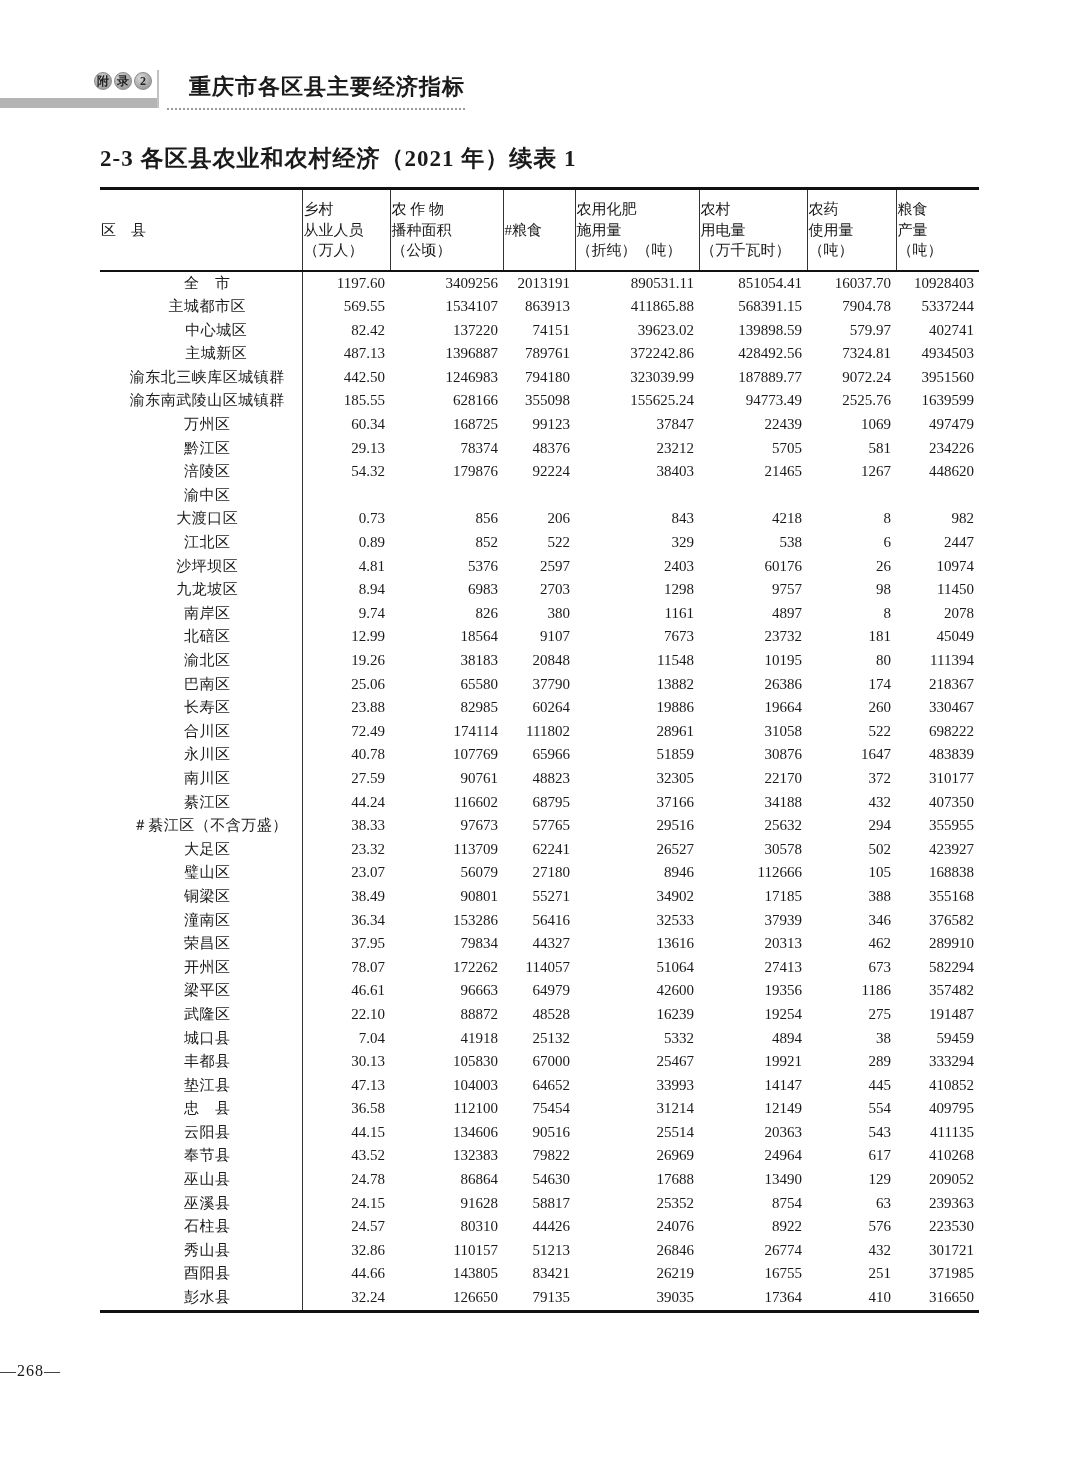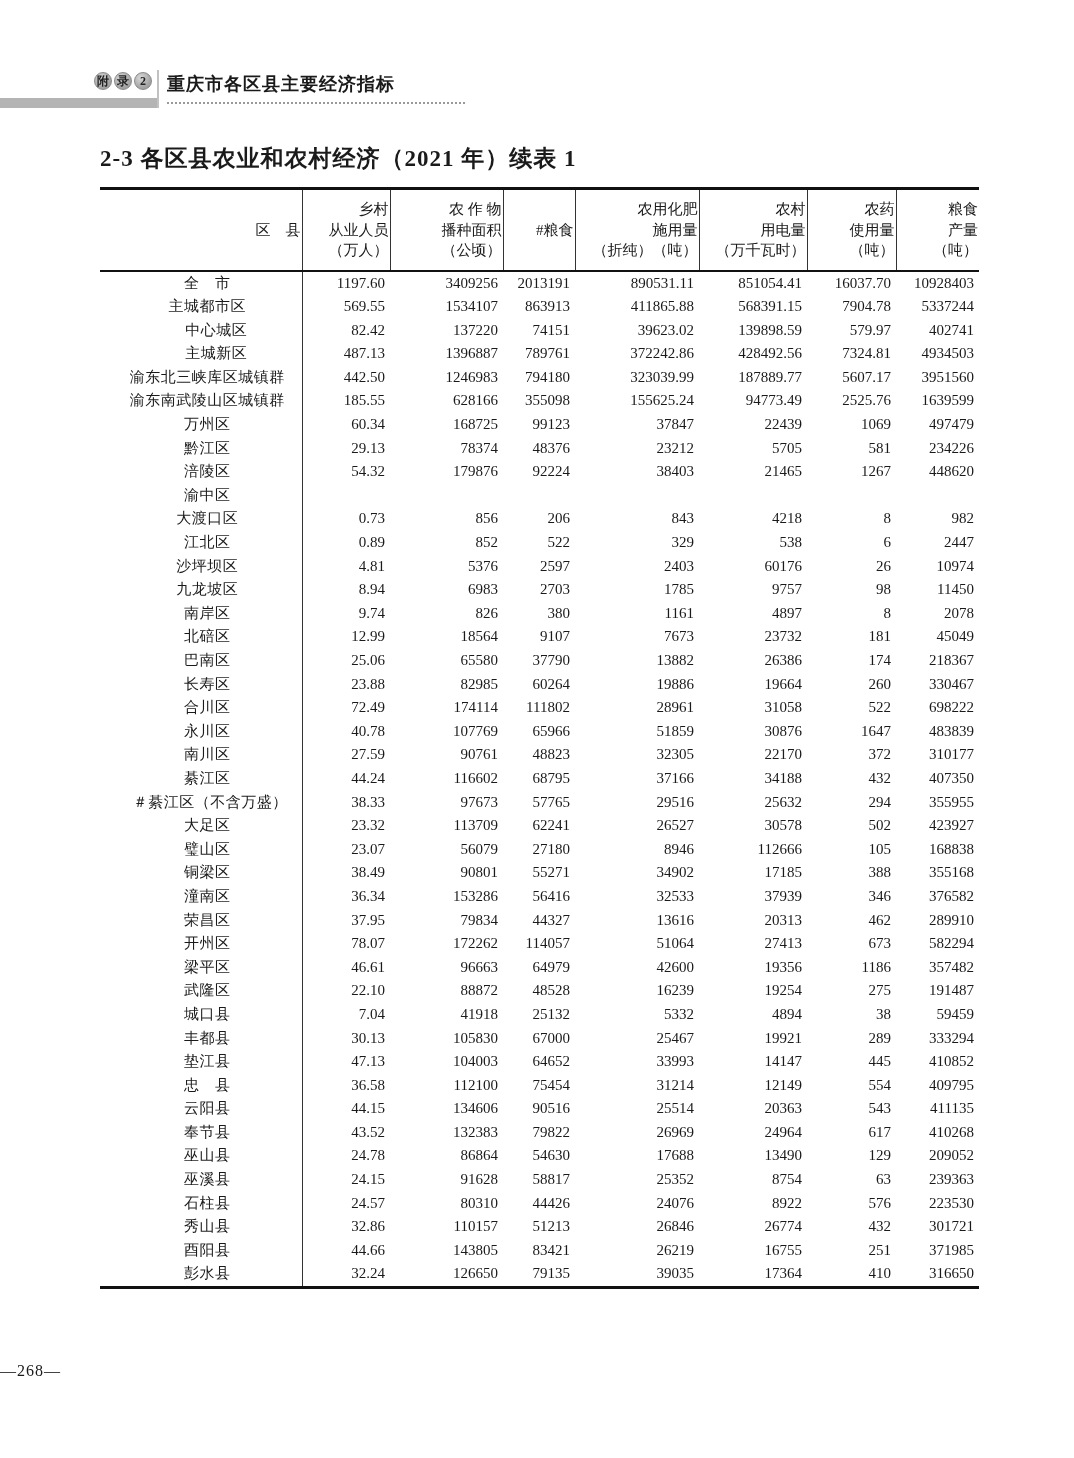--- a/index.html
+++ b/index.html
@@ -32,44 +32,45 @@
     width:18px; height:18px; border-radius:50%;
     background:radial-gradient(circle at 35% 30%, #d9d9d9 0%, #a8a8a8 60%, #8f8f8f 100%);
     border:1px solid #8a8a8a;
     display:flex; align-items:center; justify-content:center;
     font-size:12px; line-height:1; color:#222222;
     font-weight:bold;
   }
   .appendix-title {
     position:absolute; left:167px; top:72px;
     width:298px;
-    font-size:18px; font-weight:bold; letter-spacing:1px;
+    font-size:22px; font-weight:bold; letter-spacing:1px;
     padding-bottom:6px;
     border-bottom:2px dotted #9a9a9a;
     font-family:"Liberation Sans","DejaVu Sans",sans-serif;
+    text-align:right;
   }
   
   .page-title {
     position:absolute; left:100px; top:143px;
     font-size:23px; font-weight:bold; letter-spacing:1px;
   }
   
   table.econ {
     position:absolute; left:100px; top:187px;
     width:879px;
     border-collapse:collapse; table-layout:fixed;
     border-top:3px solid #111111;
     border-bottom:3px solid #111111;
   }
   col.c0{width:202px} col.c1{width:88px} col.c2{width:113px} col.c3{width:72px}
   col.c4{width:124px} col.c5{width:108px} col.c6{width:89px} col.c7{width:83px}
   table.econ th {
     height:82px;
     font-weight:normal; font-size:15px; line-height:1.35;
-    text-align:right; vertical-align:middle;
+    text-align:left; vertical-align:middle;
     border-right:1px solid #333333;
     border-bottom:2px solid #111111;
     padding:2px 1px;
   }
   table.econ th:last-child { border-right:none; }
   table.econ td {
     height:23.6px; font-size:15px; line-height:23.6px;
     white-space:nowrap; overflow:visible;
   }
   td.label { text-align:center; padding-left:13px; letter-spacing:0.5px; }
@@ -193,21 +194,21 @@
           <td class="num">7324.81</td>
           <td class="num">4934503</td>
         </tr>
         <tr>
           <td class="label lv0">渝东北三峡库区城镇群</td>
           <td class="num">442.50</td>
           <td class="num">1246983</td>
           <td class="num">794180</td>
           <td class="num">323039.99</td>
           <td class="num">187889.77</td>
-          <td class="num">5607.17</td>
+          <td class="num">9072.24</td>
           <td class="num">3951560</td>
         </tr>
         <tr>
           <td class="label lv0">渝东南武陵山区城镇群</td>
           <td class="num">185.55</td>
           <td class="num">628166</td>
           <td class="num">355098</td>
           <td class="num">155625.24</td>
           <td class="num">94773.49</td>
           <td class="num">2525.76</td>
@@ -281,21 +282,21 @@
           <td class="num">2403</td>
           <td class="num">60176</td>
           <td class="num">26</td>
           <td class="num">10974</td>
         </tr>
         <tr>
           <td class="label lv0">九龙坡区</td>
           <td class="num">8.94</td>
           <td class="num">6983</td>
           <td class="num">2703</td>
-          <td class="num">1785</td>
+          <td class="num">1298</td>
           <td class="num">9757</td>
           <td class="num">98</td>
           <td class="num">11450</td>
         </tr>
         <tr>
           <td class="label lv0">南岸区</td>
           <td class="num">9.74</td>
           <td class="num">826</td>
           <td class="num">380</td>
           <td class="num">1161</td>
@@ -307,20 +308,30 @@
           <td class="label lv0">北碚区</td>
           <td class="num">12.99</td>
           <td class="num">18564</td>
           <td class="num">9107</td>
           <td class="num">7673</td>
           <td class="num">23732</td>
           <td class="num">181</td>
           <td class="num">45049</td>
         </tr>
         <tr>
+          <td class="label lv0">渝北区</td>
+          <td class="num">19.26</td>
+          <td class="num">38183</td>
+          <td class="num">20848</td>
+          <td class="num">11548</td>
+          <td class="num">10195</td>
+          <td class="num">80</td>
+          <td class="num">111394</td>
+        </tr>
+        <tr>
           <td class="label lv0">巴南区</td>
           <td class="num">25.06</td>
           <td class="num">65580</td>
           <td class="num">37790</td>
           <td class="num">13882</td>
           <td class="num">26386</td>
           <td class="num">174</td>
           <td class="num">218367</td>
         </tr>
         <tr>

